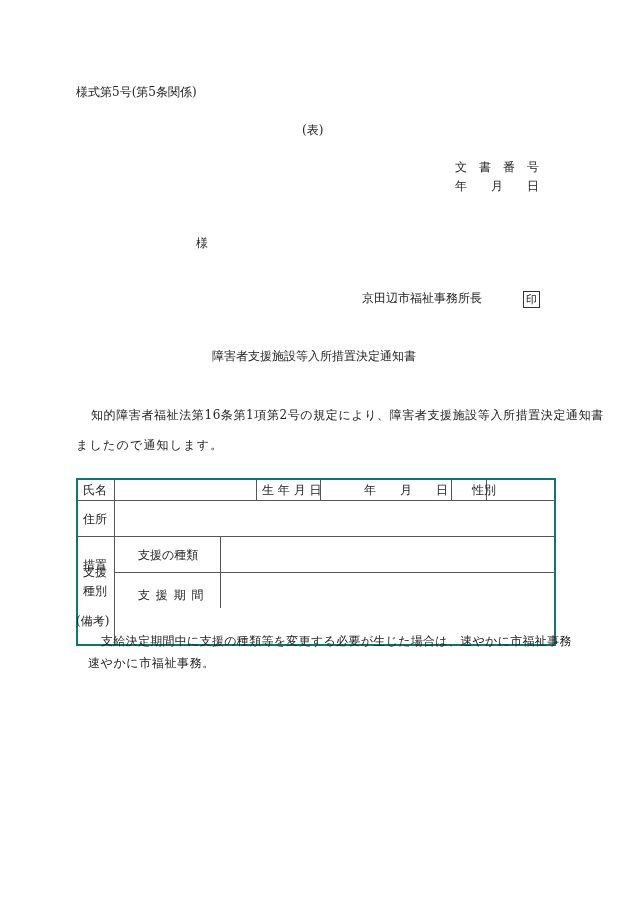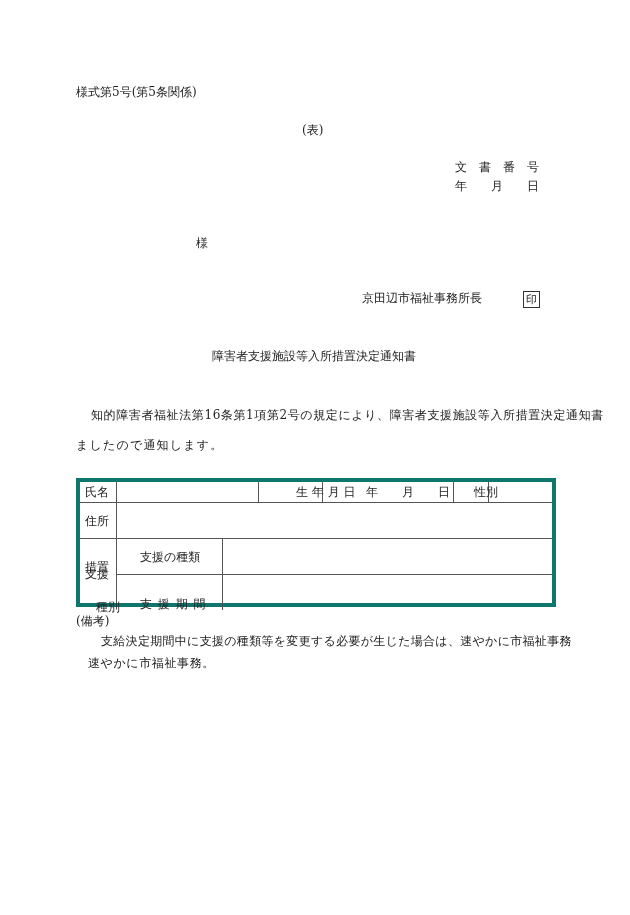--- a/index.html
+++ b/index.html
@@ -20,48 +20,48 @@
 <div class="abs" style="left:196px;top:237px;">様</div>
 
 <div class="abs" style="left:362px;top:292px;text-align:right;">京田辺市福祉事務所長</div>
 <div class="stamp">印</div>
 
 <div class="abs" style="left:212px;top:350px;">障害者支援施設等入所措置決定通知書</div>
 
 <div class="abs" style="left:91px;top:409px;letter-spacing:0.6px;">知的障害者福祉法第16条第1項第2号の規定により、障害者支援施設等入所措置決定通知書</div>
 <div class="abs" style="left:76px;top:439px;letter-spacing:1.2px;text-align:right;">ましたので通知します。</div>
 
-<div style="position:absolute;left:76px;top:478px;width:480px;height:129px;border:4px solid #0f766e;box-sizing:border-box;background:#fff;">
+<div style="position:absolute;left:76px;top:478px;width:480px;height:168px;border:2px solid #0f766e;box-sizing:border-box;background:#fff;">
 
   <div style="position:absolute;left:0;top:20px;width:100%;border-top:1px solid #555;"></div>
   <div style="position:absolute;left:0;top:56px;width:100%;border-top:1px solid #555;"></div>
   <div style="position:absolute;left:36px;top:92px;right:0;border-top:1px solid #555;"></div>
 
   <div style="position:absolute;left:36px;top:0;height:100%;border-left:1px solid #555;"></div>
   <div style="position:absolute;left:142px;top:56px;height:72px;border-left:1px solid #555;"></div>
   <div style="position:absolute;left:178px;top:0;height:20px;border-left:1px solid #555;"></div>
   <div style="position:absolute;left:242px;top:0;height:20px;border-left:1px solid #555;"></div>
   <div style="position:absolute;left:373px;top:0;height:20px;border-left:1px solid #555;"></div>
   <div style="position:absolute;left:408px;top:0;height:20px;border-left:1px solid #555;"></div>
 
   <div class="abs" style="left:5px;top:4px;">氏名</div>
   <div style="position:absolute;left:37px;top:0;width:141px;height:20px;"></div>
-  <div class="abs" style="left:184px;top:4px;margin-left:32px;">生 年 月 日</div>
+  <div class="abs" style="left:184px;top:4px;">生 年 月 日</div>
   <div class="abs" style="left:286px;top:4px;">年　　月　　日</div>
   <div class="abs" style="left:394px;top:4px;">性別</div>
   <div style="position:absolute;left:409px;top:0;width:70px;height:20px;"></div>
 
   <div class="abs" style="left:5px;top:33px;">住所</div>
   <div style="position:absolute;left:37px;top:21px;width:442px;height:35px;"></div>
 
   <div class="abs" style="left:5px;top:79px;">措置</div>
   <div class="abs" style="left:5px;top:86px;">支援</div>
-  <div class="abs" style="left:5px;top:119px;margin-left:11px;">種別</div>
+  <div class="abs" style="left:5px;top:105px;">種別</div>
 
   <div class="abs" style="left:60px;top:69px;">支援の種類</div>
   <div style="position:absolute;left:143px;top:57px;width:336px;height:35px;"></div>
 
-  <div class="abs" style="left:60px;top:116px;letter-spacing:1px;text-align:center;">支 援 期 間</div>
+  <div class="abs" style="left:60px;top:109px;letter-spacing:1px;text-align:center;">支 援 期 間</div>
 </div>
 
 <div class="abs" style="left:76px;top:615px;">(備考)</div>
 <div class="abs" style="left:101px;top:635px;letter-spacing:0.3px;font-family:Liberation Serif, serif;">支給決定期間中に支援の種類等を変更する必要が生じた場合は、速やかに市福祉事務</div>
 <div class="abs" style="left:88px;top:657px;letter-spacing:0.6px;">速やかに市福祉事務。</div>
 
 </body></html>

